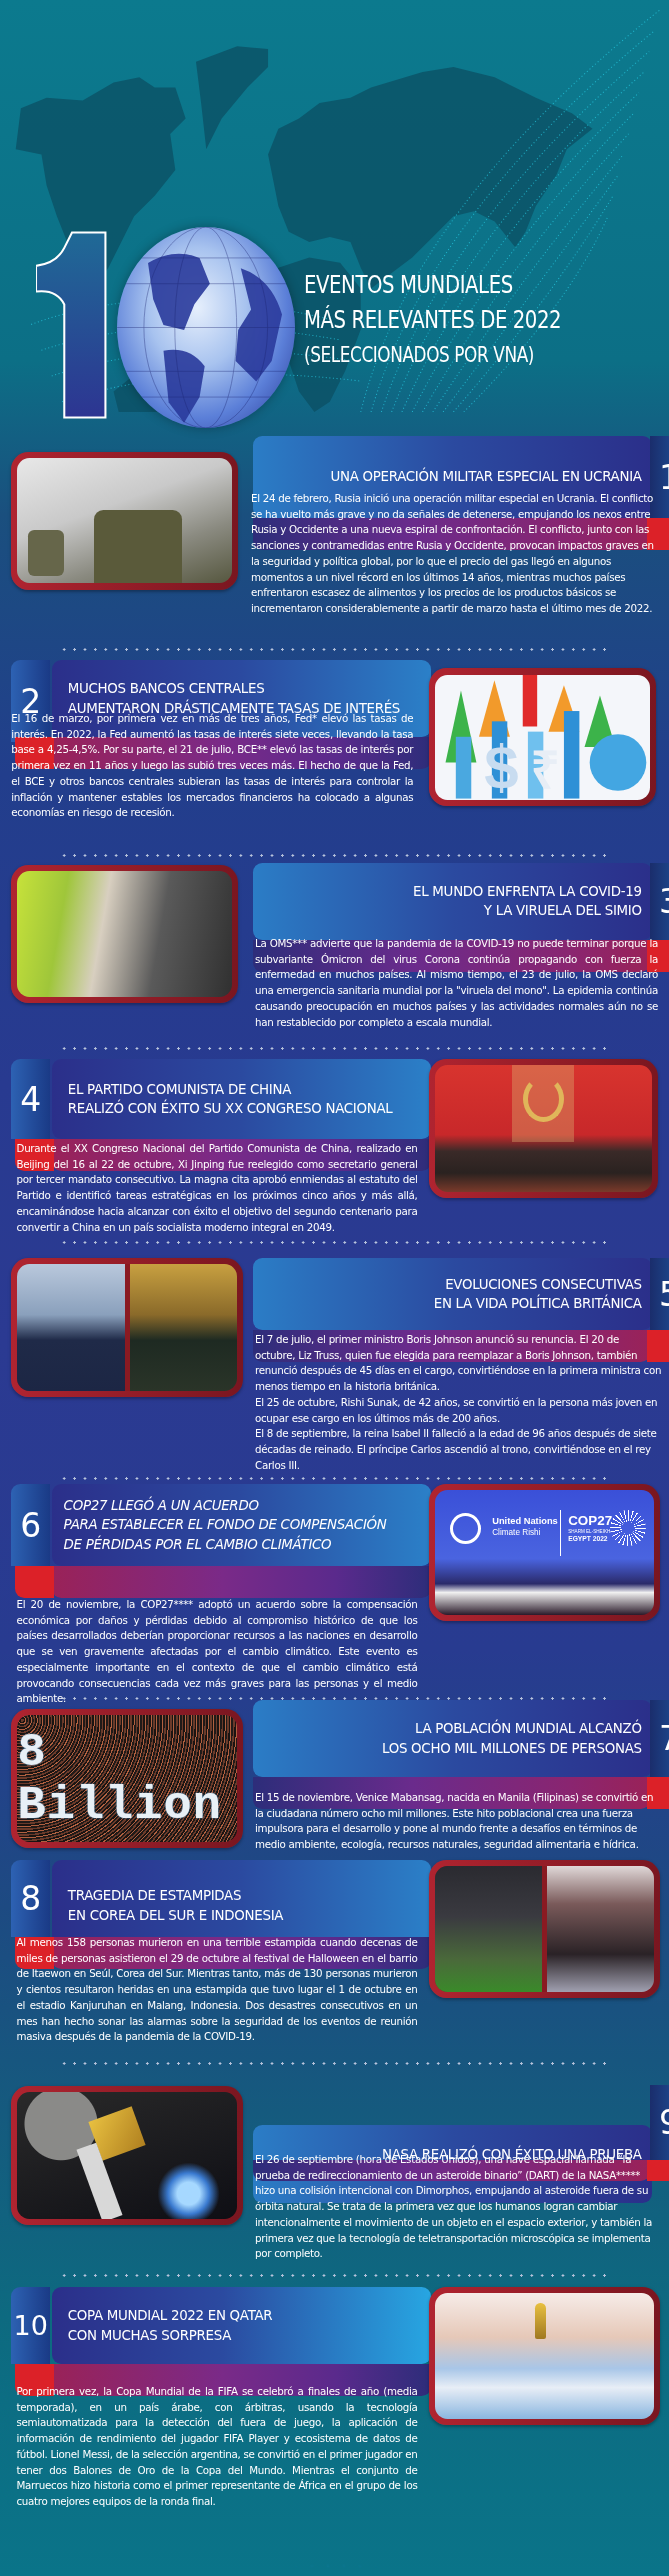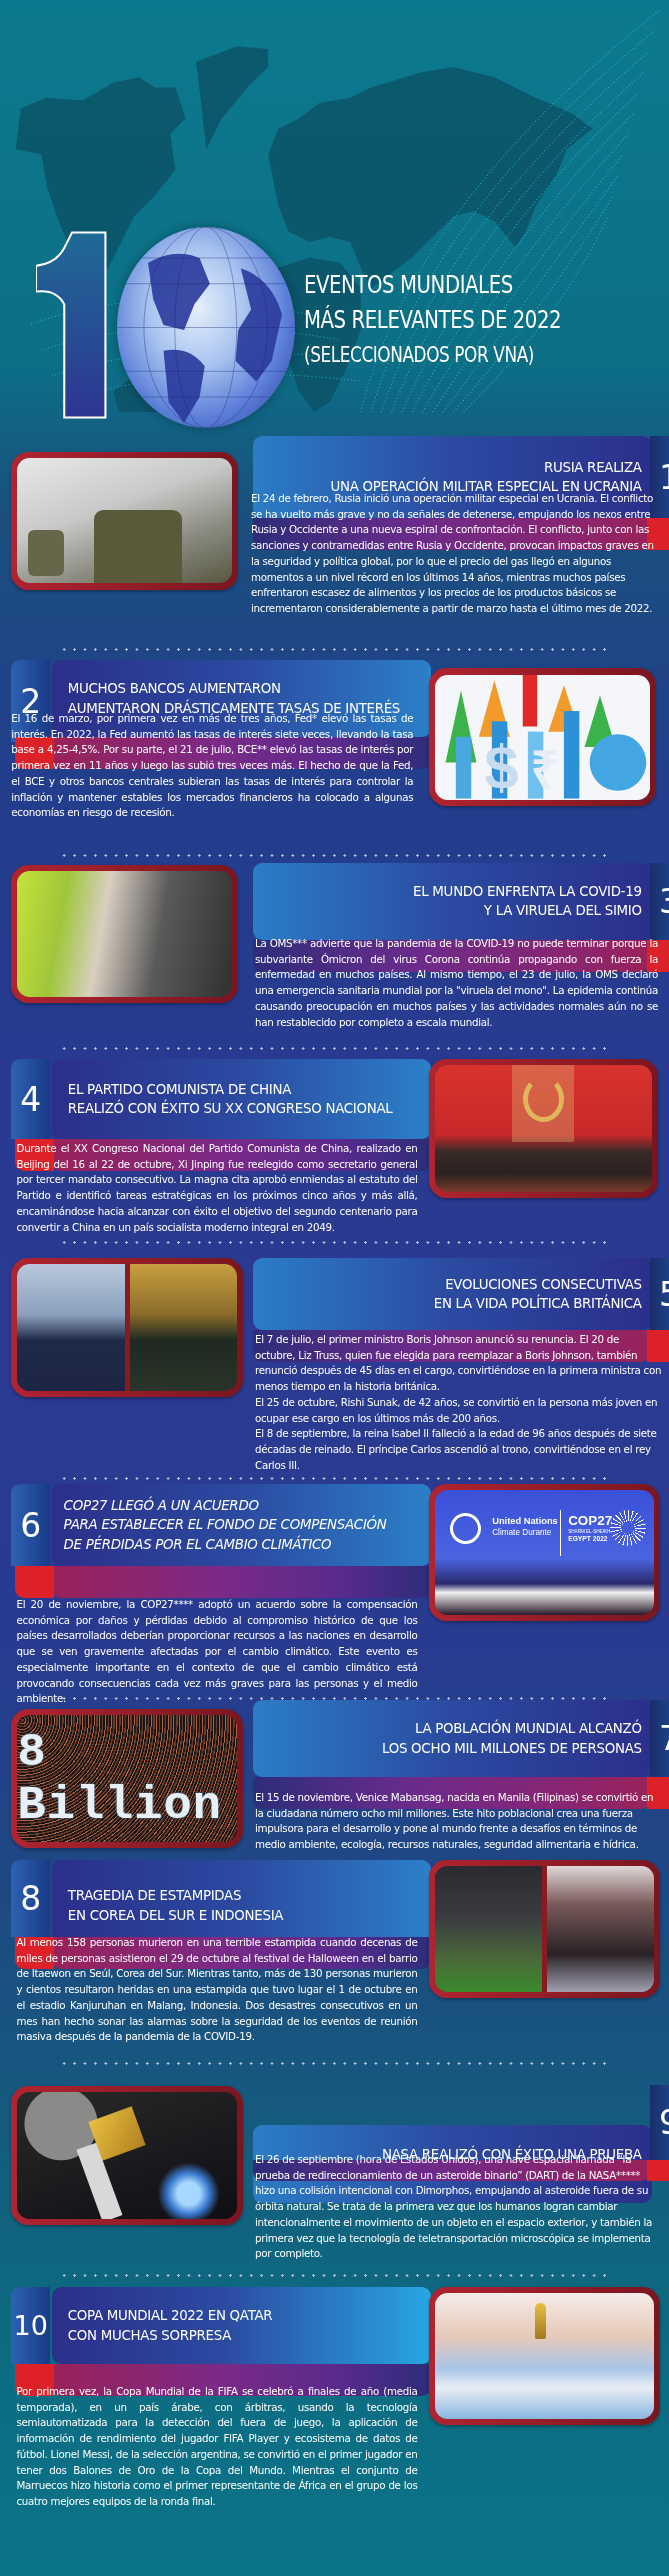--- a/index.html
+++ b/index.html
@@ -207,36 +207,35 @@
 
 <div class="section" style="top:430px;height:222px;">
   <div class="photo" style="left:11.3px;top:21.6px;width:227px;height:138px;">
     <div class="photo-inner" style="background:linear-gradient(160deg,#e8e8e8 0%,#c9c9c9 40%,#8a8a80 70%,#56573f 100%);">
       <div style="position:absolute;left:77px;top:52px;width:88px;height:77px;background:#5a5a3a;border-radius:9.3px 9.3px 3.1px 3.1px;"></div>
       <div style="position:absolute;left:10.3px;top:72px;width:36px;height:46px;background:#66664a;border-radius:6.2px;"></div>
     </div>
   </div>
   <div class="banner right" style="left:253px;top:6.2px;width:437px;">
     <div class="banner-top">
-      <span class="title-line">RUSIA REALIZA</span>
       <span class="title-line">UNA OPERACIÓN MILITAR ESPECIAL EN UCRANIA</span>
     </div>
     <div class="banner-num">1</div>
     <div class="banner-bottom"></div>
     <div class="banner-red"></div>
   </div>
   <div class="body-text r" style="left:251px;top:61px;width:412px;">El 24 de febrero, Rusia inició una operación militar especial en Ucrania. El conflicto se ha vuelto más grave y no da señales de detenerse, empujando los nexos entre Rusia y Occidente a una nueva espiral de confrontación. El conflicto, junto con las sanciones y contramedidas entre Rusia y Occidente, provocan impactos graves en la seguridad y política global, por lo que el precio del gas llegó en algunos momentos a un nivel récord en los últimos 14 años, mientras muchos países enfrentaron escasez de alimentos y los precios de los productos básicos se incrementaron considerablemente a partir de marzo hasta el último mes de 2022.</div>
 </div>
 <div class="dots" style="top:648px;"></div>
 
 <div class="section" style="top:654px;height:201px;">
   <div class="banner left" style="left:11.3px;top:6.2px;width:422px;">
     <div class="banner-num">2</div>
     <div class="banner-top" style="height:77px;">
-      <span class="title-line">MUCHOS BANCOS AUMENTARON</span>
+      <span class="title-line">MUCHOS BANCOS CENTRALES</span>
       <span class="title-line">AUMENTARON DRÁSTICAMENTE TASAS DE INTERÉS</span>
     </div>
     <div class="banner-bottom" style="top:77px;"></div>
     <div class="banner-red" style="top:77px;"></div>
   </div>
   <div class="photo" style="left:429px;top:14.4px;width:227px;height:138px;">
     <div class="photo-inner" style="background:#f4f6fa;">
       <svg viewBox="0 0 416 244" width="100%" height="100%">
         <polygon points="20,170 50,30 80,170" fill="#3cb34a"></polygon>
         <polygon points="85,120 115,10 145,120" fill="#f29a2b"></polygon>
@@ -326,21 +325,21 @@
       <span class="title-line">PARA ESTABLECER EL FONDO DE COMPENSACIÓN</span>
       <span class="title-line">DE PÉRDIDAS POR EL CAMBIO CLIMÁTICO</span>
     </div>
     <div class="banner-bottom" style="top:82px;"></div>
     <div class="banner-red" style="top:82px;"></div>
   </div>
   <div class="photo" style="left:429px;top:0;width:231px;height:137px;">
     <div class="photo-inner" style="background:linear-gradient(180deg,#3a50d8 0%,#4a64e0 55%,#2a2a6a 75%,#f0f0f0 82%,#2a1a2a 100%);">
       <div style="position:absolute;left:14.4px;top:23px;width:31px;height:31px;border:3.1px solid #fff;border-radius:50%;"></div>
       <div style="position:absolute;left:57px;top:26px;font-size:9.3px;font-weight:bold;font-family:'Liberation Sans',sans-serif;">United Nations</div>
-      <div style="position:absolute;left:57px;top:38px;font-size:8.2px;font-family:'Liberation Sans',sans-serif;">Climate Durante</div>
+      <div style="position:absolute;left:57px;top:38px;font-size:8.2px;font-family:'Liberation Sans',sans-serif;">Climate Rishi</div>
       <div style="position:absolute;left:125px;top:19.6px;width:1px;height:46px;background:#fff;"></div>
       <div style="position:absolute;left:133px;top:23px;font-size:13.4px;font-weight:bold;font-family:'Liberation Sans',sans-serif;">COP27</div>
       <div style="position:absolute;left:133px;top:39px;font-size:4.6px;font-family:'Liberation Sans',sans-serif;">SHARM EL-SHEIKH</div>
       <div style="position:absolute;left:133px;top:45px;font-size:6.7px;font-weight:bold;font-family:'Liberation Sans',sans-serif;">EGYPT 2022</div>
       <div style="position:absolute;left:175px;top:19.6px;width:36px;height:36px;border-radius:50%;background:repeating-conic-gradient(#fff 0deg 4deg,transparent 4deg 15deg);-webkit-mask-image:radial-gradient(circle,transparent 6.2px,#000 6.7px);mask-image:radial-gradient(circle,transparent 6.2px,#000 6.7px);"></div>
     </div>
   </div>
   <div class="body-text j" style="left:16.5px;top:113px;width:401px;">El 20 de noviembre, la COP27**** adoptó un acuerdo sobre la compensación económica por daños y pérdidas debido al compromiso histórico de que los países desarrollados deberían proporcionar recursos a las naciones en desarrollo que se ven gravemente afectadas por el cambio climático. Este evento es especialmente importante en el contexto de que el cambio climático está provocando consecuencias cada vez más graves para las personas y el medio ambiente.</div>
 </div>
 <div class="dots" style="top:1697px;"></div>

